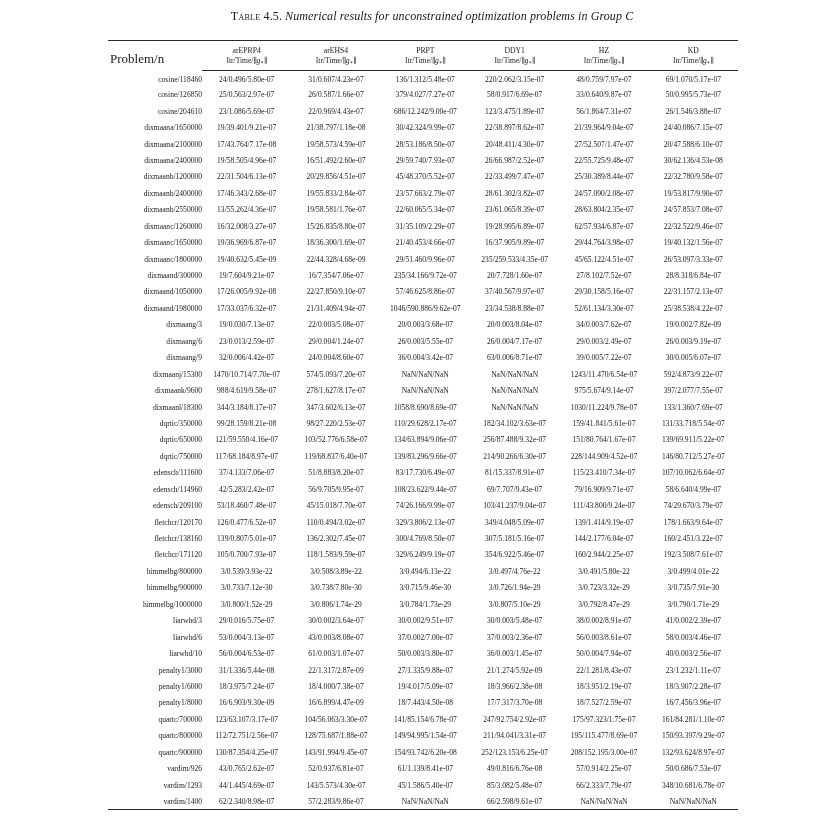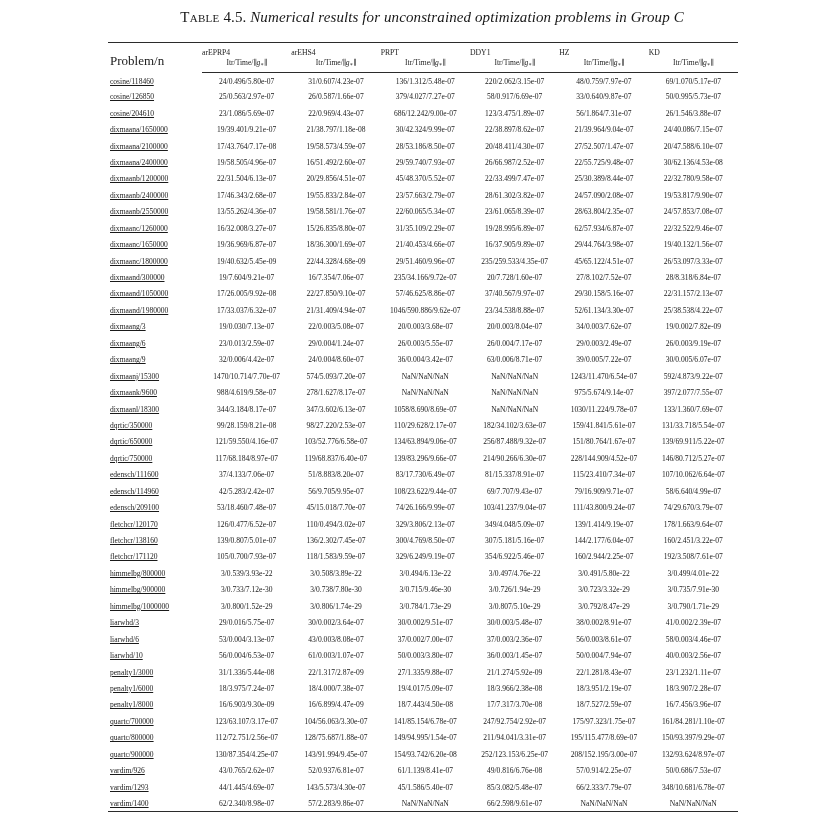--- a/index.html
+++ b/index.html
@@ -15,21 +15,21 @@
     overflow: hidden;
   }
   #page {
     position: relative;
     width: 836px;
     height: 831px;
     box-sizing: border-box;
   }
   .caption {
     text-align: center;
-    font-size: 15px;
+    font-size: 12px;
     font-style: italic;
     letter-spacing: 0.1px;
     padding-top: 9px;
     color: #181818;
     white-space: nowrap;
     padding-left: 28px;
   }
   .caption .tbl-label {
     font-style: normal;
     font-variant: small-caps;
@@ -65,38 +65,37 @@
   }
   th.col-problem {
     width: 92px;
     text-align: left;
     vertical-align: bottom;
     padding-left: 2px;
     padding-bottom: 3.5px;
     font-size: 13px;
   }
   th.col-method {
-    text-align: left;
+    text-align: center;
     vertical-align: bottom;
     padding-top: 4.5px;
     padding-bottom: 1.2px;
     font-size: 7.7px;
   }
   th.col-sub {
     text-align: center;
     vertical-align: top;
     padding-top: 0.5px;
     padding-bottom: 4px;
     font-size: 7.55px;
   }
   td.cell-problem {
-    text-align: left;
+    text-align: right;
     padding-left: 2px;
     white-space: nowrap;
-    text-decoration: underline;
   }
   td.cell-val {
     text-align: center;
     white-space: nowrap;
   }
   tbody tr {
     height: 16.45px;
   }
   tbody tr:first-child > td {
     padding-top: 2.5px;

